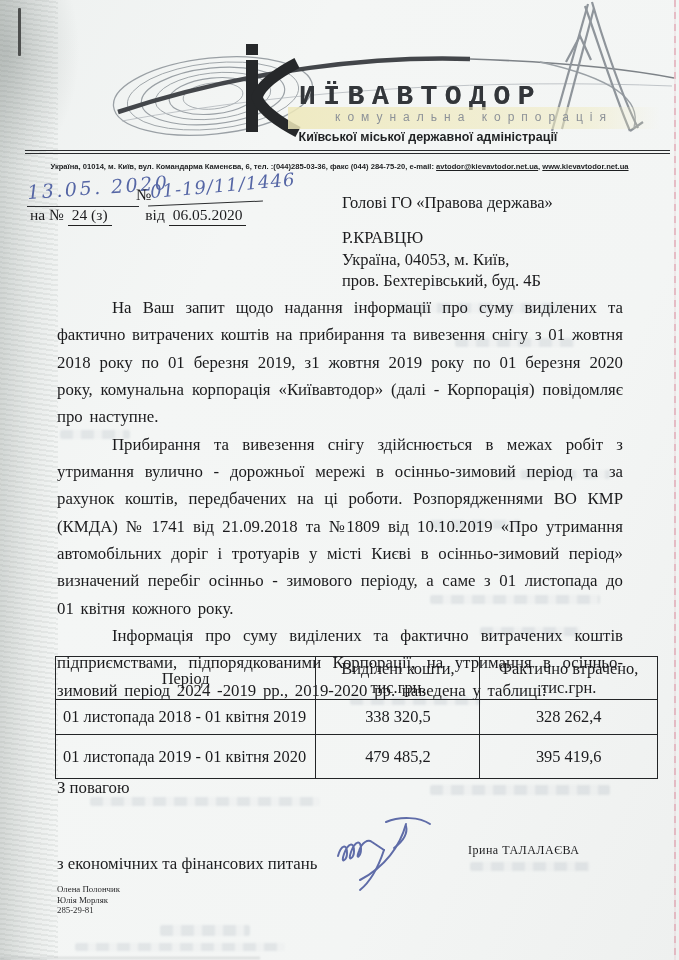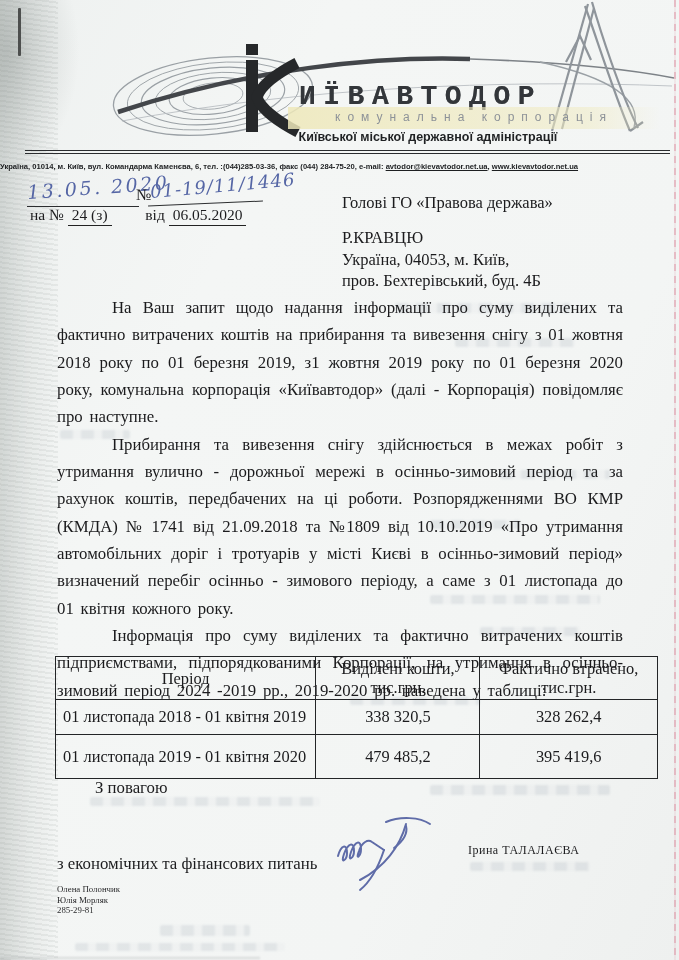--- a/index.html
+++ b/index.html
@@ -52,21 +52,21 @@
   .org-parent{
     position:absolute;left:298px;top:130px;width:260px;text-align:center;
     font-family:"Liberation Sans", sans-serif;font-weight:700;font-size:12.5px;color:#1f2123;
     white-space:nowrap;
   }
   .double-rule{
     position:absolute;left:25px;top:150px;width:645px;height:2px;
     border-top:1.6px solid #2b2d2f;border-bottom:1.6px solid #2b2d2f;
   }
   .contact-line{
-    position:absolute;left:0;top:162px;width:561px;text-align:center;
+    position:absolute;left:0;top:162px;width:679px;text-align:center;
     font-family:"Liberation Sans", sans-serif;font-weight:700;font-size:7.6px;color:#1d1f21;
     white-space:nowrap;
   }
   .contact-line .u{text-decoration:underline;}
   
   .hand{font-family:"DejaVu Serif", serif;font-style:italic;color:#5566a5;}
   .hand-date{position:absolute;left:28px;top:181px;font-size:19px;letter-spacing:2.5px;transform:rotate(-4deg);transform-origin:left bottom;white-space:nowrap;}
   .date-underline{position:absolute;left:27px;top:206px;width:112px;height:1.3px;background:#2c2e30;}
   .number-sign{position:absolute;left:136px;top:186px;font-size:16px;color:#1d1d1f;}
   .hand-number{position:absolute;left:151px;top:181px;font-size:18px;letter-spacing:1px;transform:rotate(-5deg);transform-origin:left bottom;white-space:nowrap;}
@@ -92,21 +92,21 @@
   .funds-table thead th{height:42px;text-align:center;line-height:19px;vertical-align:middle;}
   .funds-table .col-period{width:272px;}
   .funds-table .col-alloc{width:170px;}
   .funds-table .col-spent{width:184px;}
   .funds-table tbody tr.r1 td{height:34px;}
   .funds-table tbody tr.r2 td{height:43px;}
   .funds-table tbody td{vertical-align:middle;margin-top:29px;}
   .funds-table td.period-cell{text-align:left;padding-left:7px;}
   .funds-table td.num-cell{text-align:center;}
   
-  .salutation{position:absolute;left:57px;top:778px;font-size:16.8px;margin-left:38px;}
+  .salutation{position:absolute;left:57px;top:778px;font-size:16.8px;}
   .position-1{position:absolute;left:57px;top:831px;font-size:16.8px;white-space:nowrap;}
   .position-2{position:absolute;left:57px;top:854px;font-size:16.8px;white-space:nowrap;}
   .signature-svg{position:absolute;left:330px;top:810px;}
   .signer-name{position:absolute;left:468px;top:843px;font-size:12px;letter-spacing:0.5px;white-space:nowrap;}
   
   .footer-block{position:absolute;left:57px;top:884px;font-size:8.8px;line-height:10.5px;color:#2a2a2c;}
 </style>
 </head>
 <body>
 

